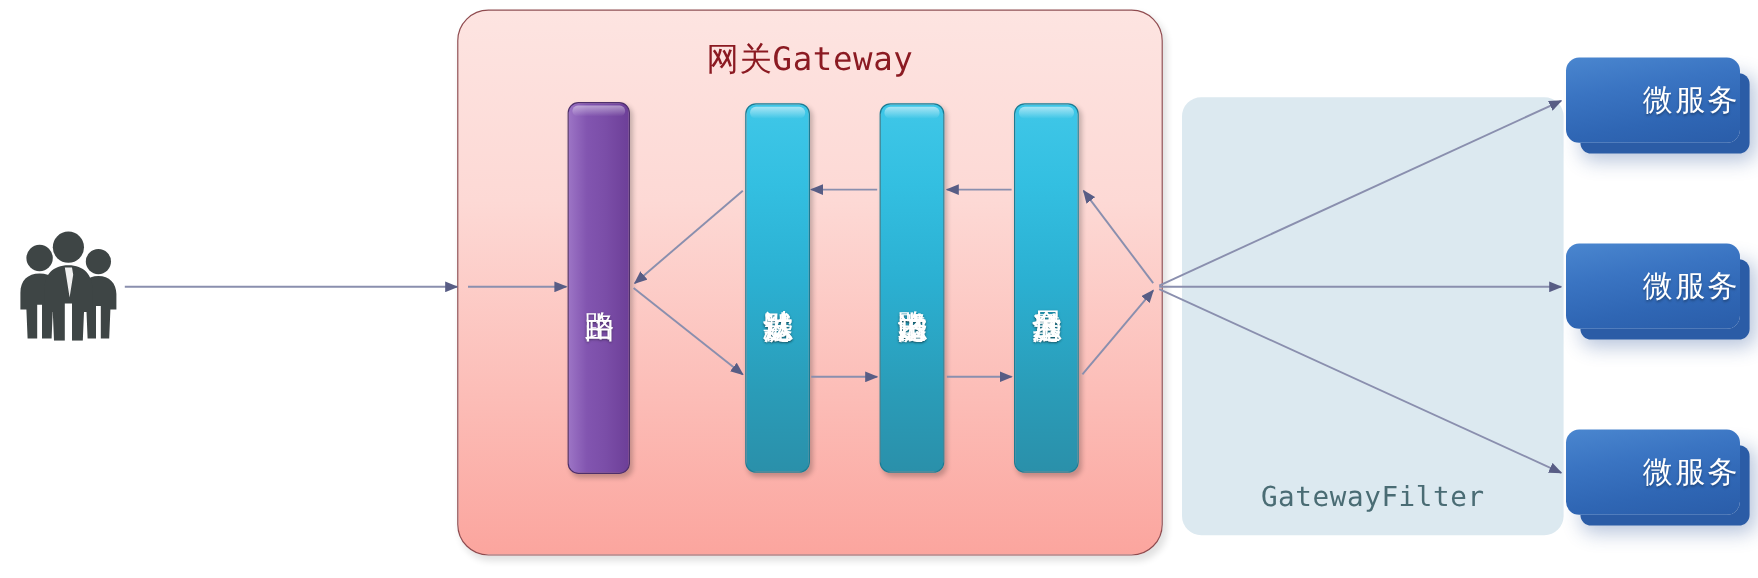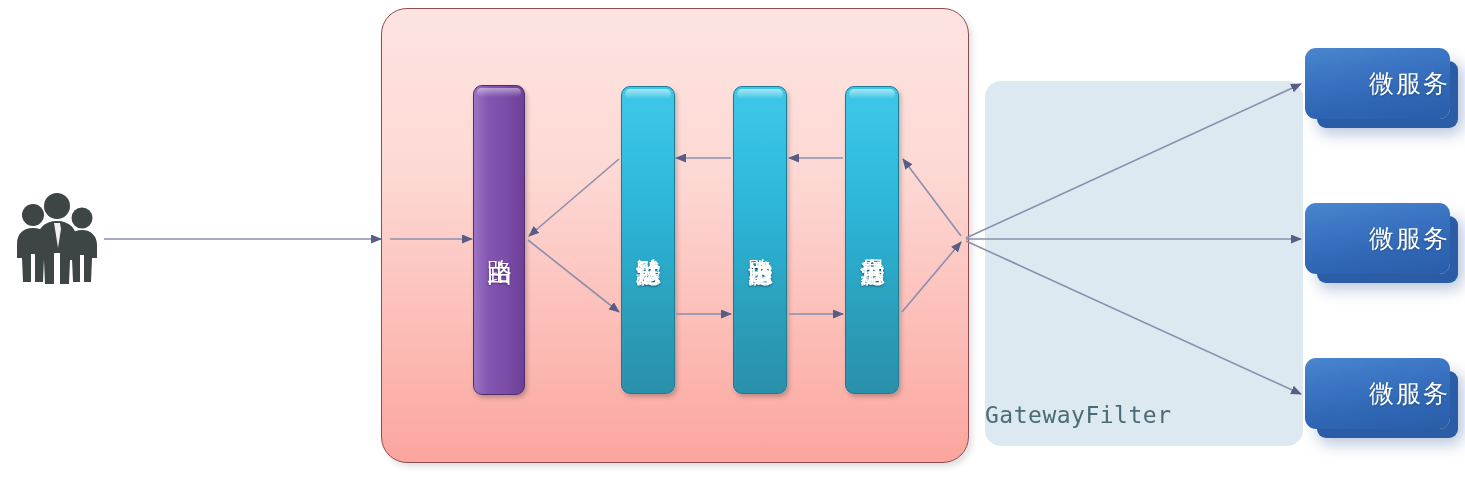--- a/index.html
+++ b/index.html
@@ -60,20 +60,21 @@
     height: 365px;
     border-radius: 16px;
     background: #dce9f0;
     box-sizing: border-box;
   }
   #gatewayfilter-label {
     position: absolute;
     left: 0;
     bottom: 18px;
     width: 100%;
+    text-align: center;
     font-family: "DejaVu Sans Mono", "Liberation Mono", monospace;
     font-size: 23px;
     color: #4a6c74;
     letter-spacing: 0.5px;
   }
 
   
   .vbar {
     position: absolute;
     border-radius: 9px;
@@ -176,20 +177,21 @@
         <path d="M68 38 C59 38 53 44 53 53 L53 66 L58 66 L59 90 L66 90 L66 63 L70 63 L70 90 L77 90 L78 66 L83 66 L83 53 C83 44 77 38 68 38 Z"></path>
 
         <circle cx="43" cy="14" r="13"></circle>
         <path d="M43 29 C30 29 23 37 23 49 L23 68 L30 68 L31 92 L40 92 L40 61 L46 61 L46 92 L55 92 L56 68 L63 68 L63 49 C63 37 56 29 43 29 Z"></path>
       </g>
       <path d="M40 31 L46 31 L47 37 L44 56 L41 37 Z" fill="#ffffff" opacity="0.92"></path>
     </svg>
   </div>
 
   <div id="gateway-panel">
+    <div id="gateway-title">网关Gateway</div>
 
     <div id="gatewayfilter-panel">
       <div id="gatewayfilter-label">GatewayFilter</div>
     </div>
   </div>
 
   <div class="vbar" id="route-bar">
     <span class="vlabel">路由</span>
   </div>
 

